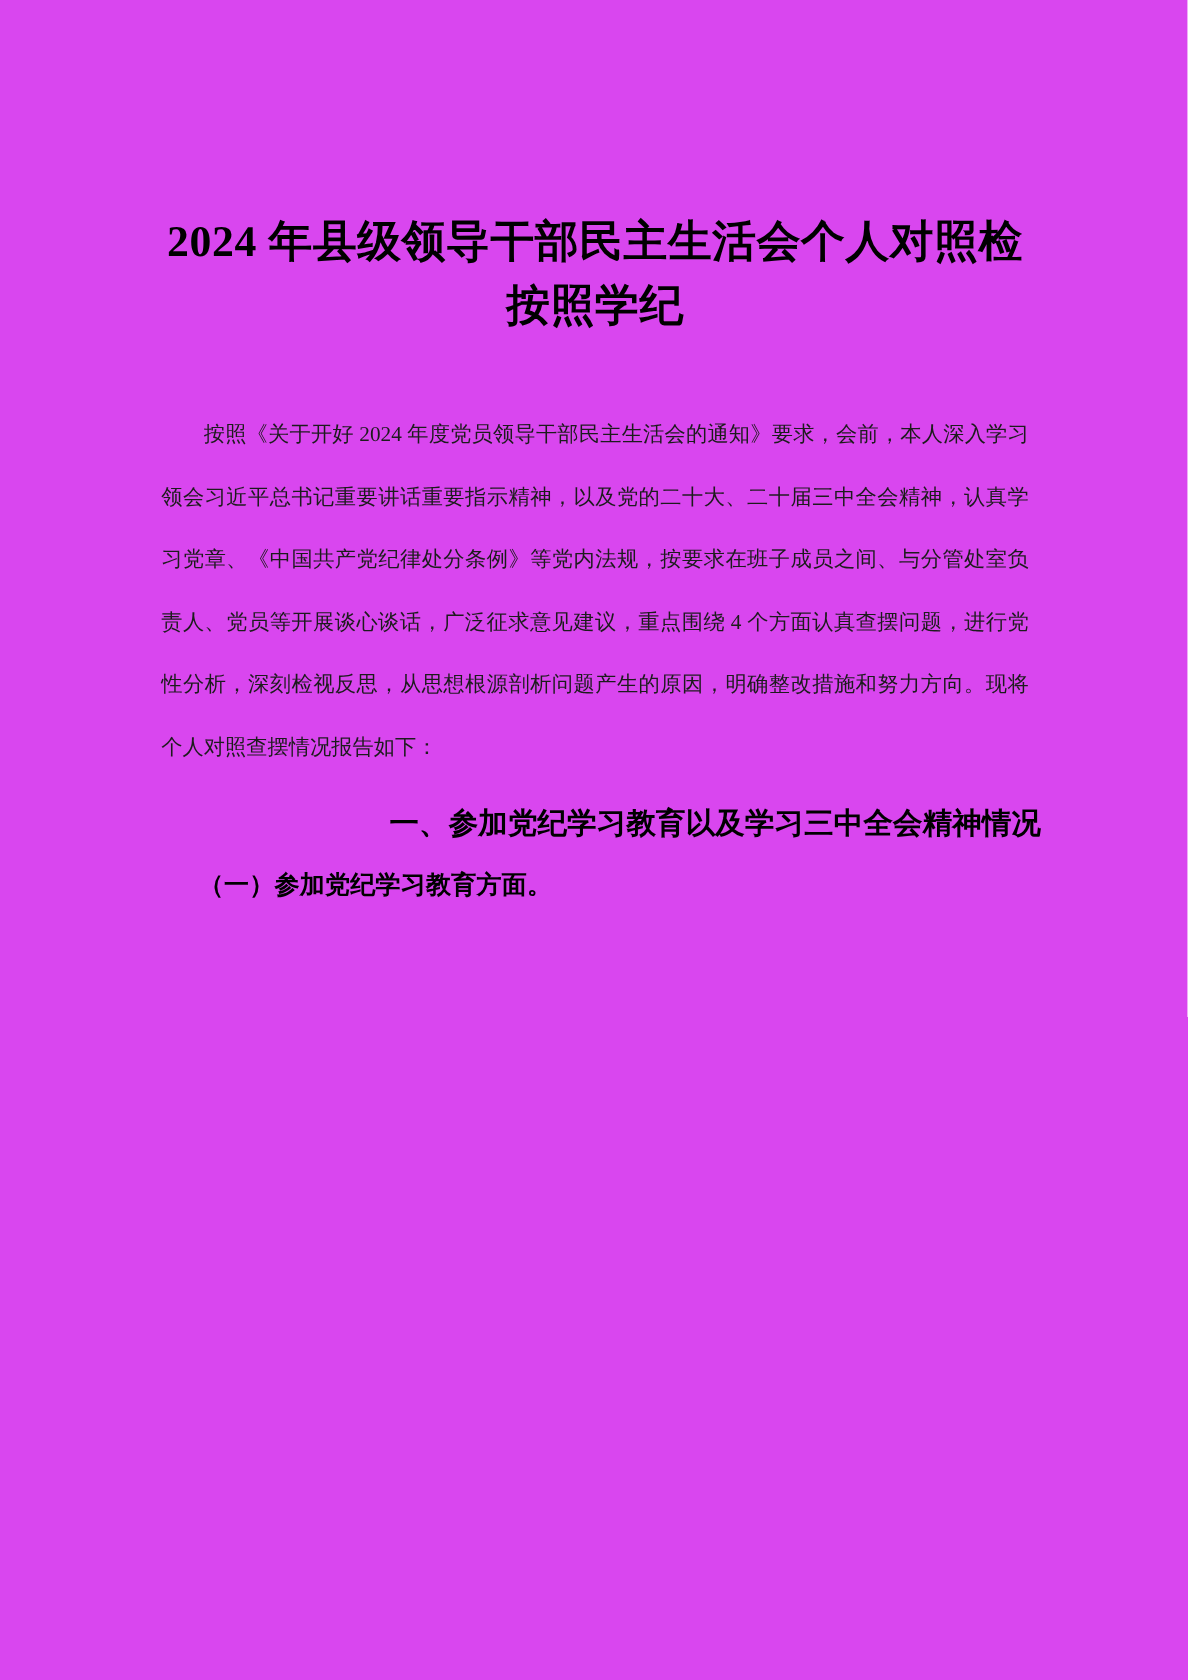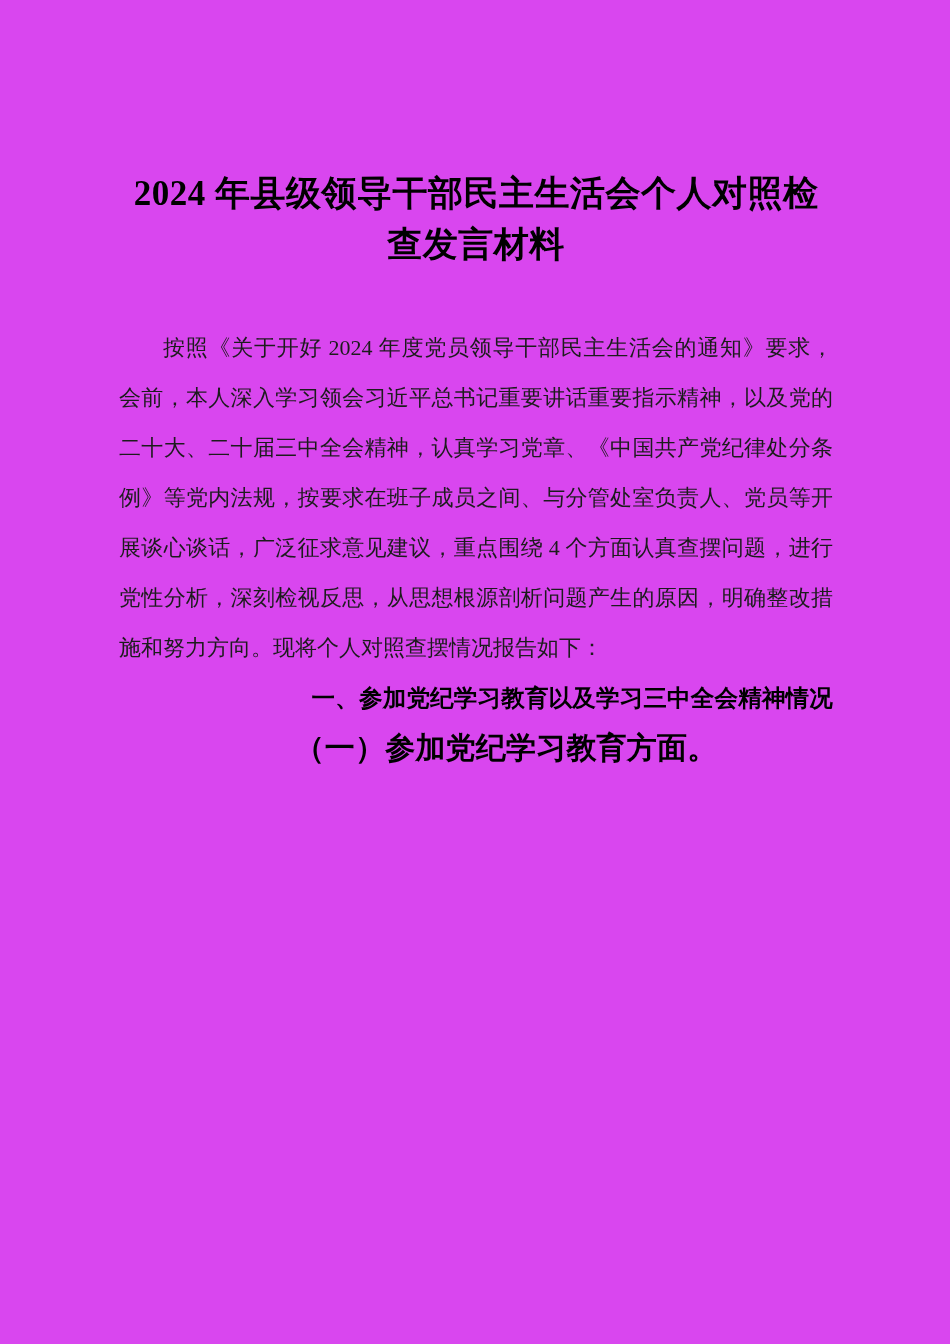--- a/index.html
+++ b/index.html
@@ -33,24 +33,24 @@
     line-height: 51px;
     letter-spacing: 0.5px;
     color: #000000;
     text-align: center;
     padding-top: 168px;
     -webkit-font-smoothing: none;
   }
 
   
   .para {
-    margin: 0;
+    margin: 10px;
     padding: 0;
     font-family: "Liberation Serif", "DejaVu Serif", serif;
-    font-size: 22px;
+    font-size: 17px;
     line-height: 50px;
     color: #1c1c1c;
     text-align: justify;
     text-justify: inter-ideograph;
     text-indent: 2em;
     word-break: break-all;
   }
 
   
   .para.first-body {
@@ -68,45 +68,45 @@
     color: #000000;
     text-indent: 0;
     text-align: right;
     letter-spacing: 0.2px;
   }
   .heading-2 {
     margin: 0;
     padding: 0;
     font-family: "Liberation Sans", "DejaVu Sans", sans-serif;
     font-weight: 700;
-    font-size: 30px;
+    font-size: 20px;
     line-height: 50px;
     color: #000000;
     text-indent: 2em;
-    text-align: center;
+    text-align: left;
     letter-spacing: 0.2px;
   }
 
   
   .b {
     font-family: "Liberation Sans", "DejaVu Sans", sans-serif;
     font-weight: 700;
     color: #000000;
   }
 </style>
 </head>
 <body>
 
 <div class="page">
   <div class="content">
 
     <h1 class="doc-title">
       <span>2024 年县级领导干部民主生活会个人对照检</span>
       <br>
-      <span>查发言材料</span>
+      <span>按照学纪</span>
     </h1>
 
     <p class="para first-body">按照《关于开好 2024 年度党员领导干部民主生活会的通知》要求，会前，本人深入学习领会习近平总书记重要讲话重要指示精神，以及党的二十大、二十届三中全会精神，认真学习党章、《中国共产党纪律处分条例》等党内法规，按要求在班子成员之间、与分管处室负责人、党员等开展谈心谈话，广泛征求意见建议，重点围绕 4 个方面认真查摆问题，进行党性分析，深刻检视反思，从思想根源剖析问题产生的原因，明确整改措施和努力方向。现将个人对照查摆情况报告如下：</p>
 
     <h2 class="heading-1">一、参加党纪学习教育以及学习三中全会精神情况</h2>
 
 
     <h3 class="heading-2">（一）参加党纪学习教育方面。</h3>
 
 

